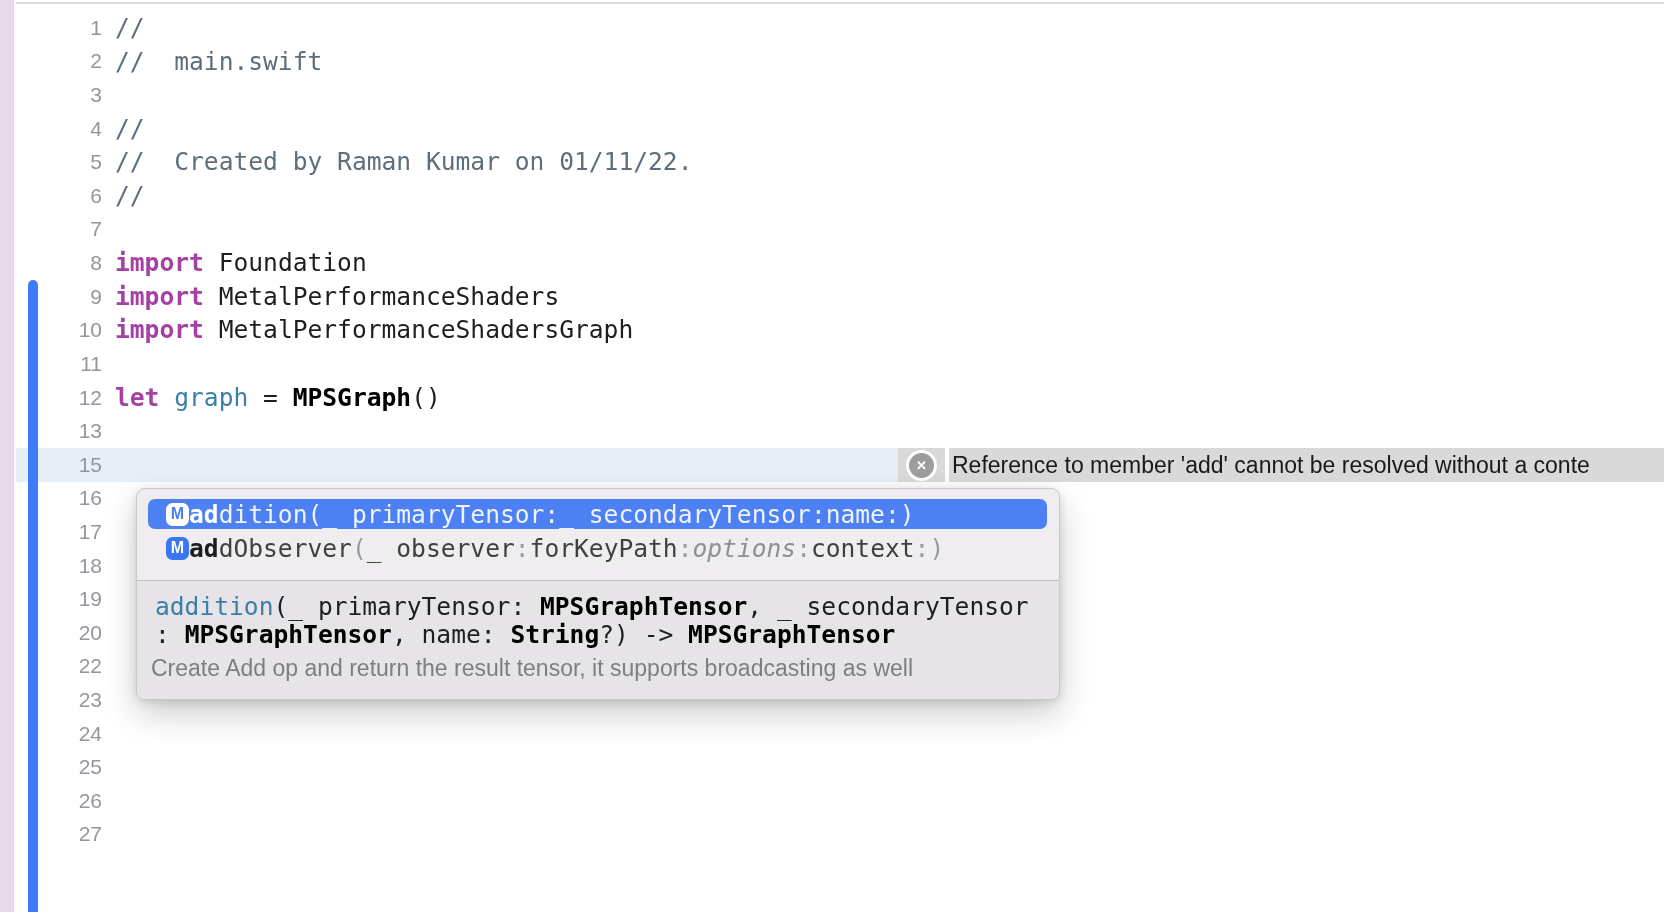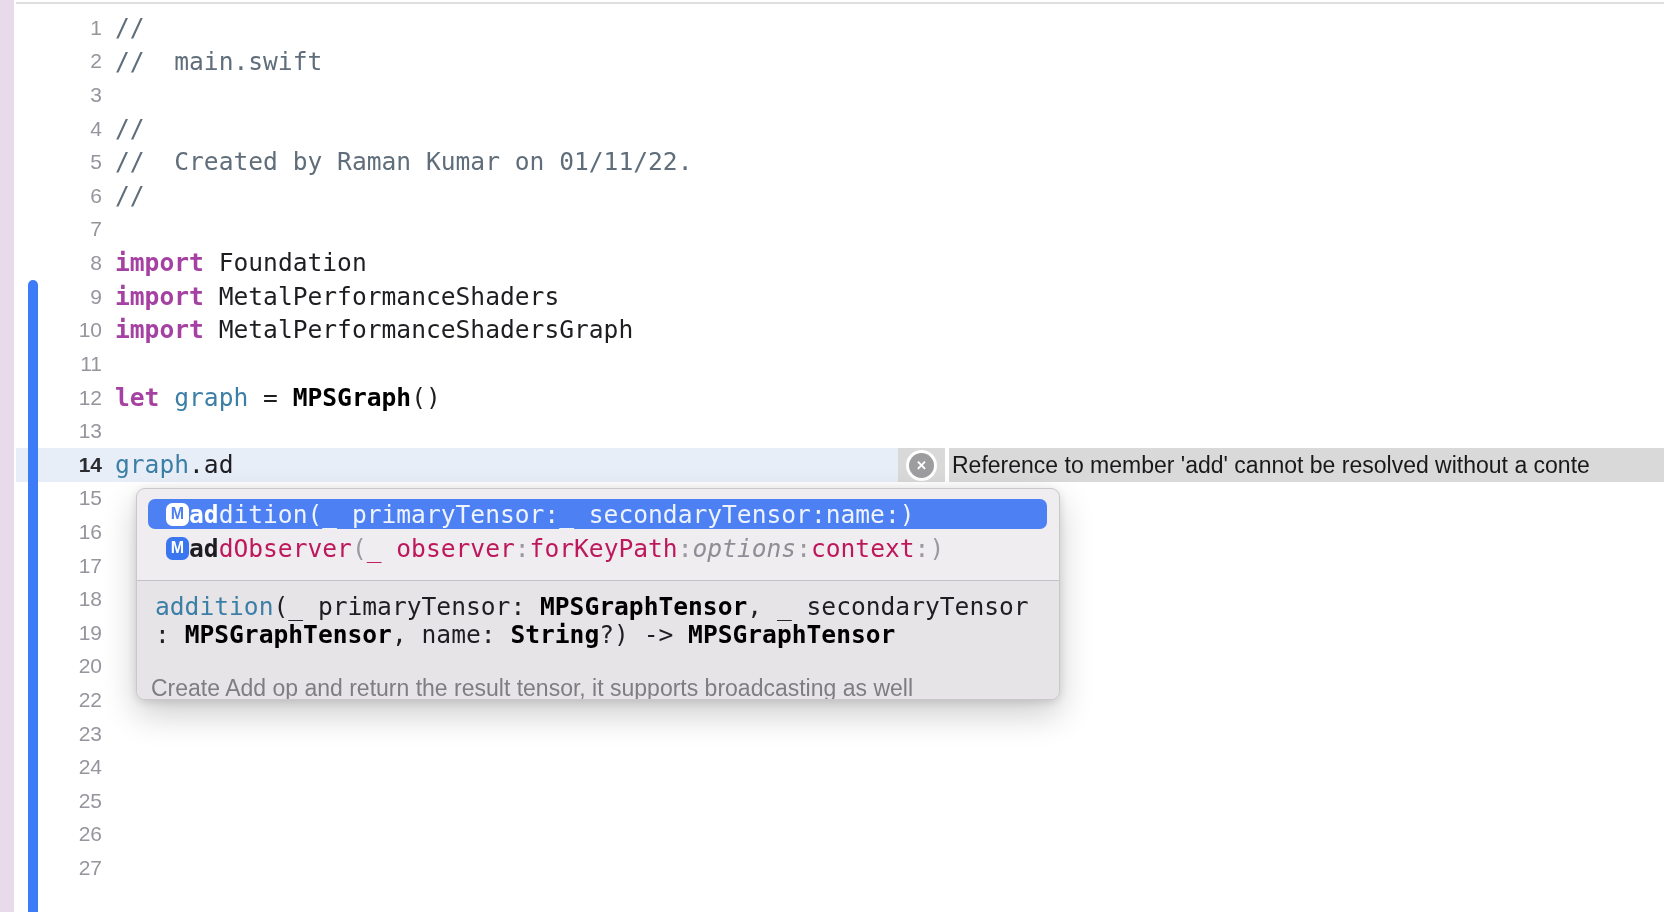--- a/index.html
+++ b/index.html
@@ -50,30 +50,30 @@
                 overflow:hidden; }
   #completion-rows { padding:10px 12px 0 11px; height:91px; }
   .crow { height:30px; border-radius:7px; display:flex; align-items:center; margin-bottom:4px; }
   .crow.selected { background:#4d80f2; }
   .badge { width:23px; height:23px; flex:0 0 23px; border-radius:6.5px; margin-left:18px;
            background:#3b76f1; color:#ffffff; font-size:16px; font-weight:bold;
            display:flex; align-items:center; justify-content:center; }
   .crow.selected .badge { background:#ffffff; color:#4d80f2; }
   .rtext { font-size:24.6px; white-space:pre; }
   .crow .seg-bold  { font-weight:bold; color:#1d1d21; }
-  .crow .seg-plain { color:#be185d; }
+  .crow .seg-plain { color:#404040; }
   .crow .seg-punct { color:#9b99a0; }
   .crow .seg-ital  { color:#8f8d95; font-style:italic; }
   .crow.selected .seg-bold  { color:#ffffff; }
   .crow.selected .seg-plain { color:#eef3fe; }
 
   #completion-divider { height:1px; background:#c3c1c5; }
   #doc-section { background:#e7e4e8; height:119px; padding-top:12px; }
   #decl { margin-left:18px; font-size:24.6px; line-height:28px; white-space:pre; color:#1e1e22; }
-  #doc-line { margin-left:14px; margin-top:26px; font-size:23px; color:#7e7d82; white-space:nowrap; }
+  #doc-line { margin-left:14px; margin-top:6px; font-size:23px; color:#7e7d82; white-space:nowrap; }
 </style>
 </head>
 <body>
 
 <div id="edge-strip"></div>
 <div id="top-border"></div>
 <div id="line-highlight"></div>
 <div id="change-bar"></div>
 
 <div id="code-lines">
@@ -120,24 +120,20 @@
       <span class="gutter">11</span>
       <span class="code mono"></span>
     </div>
     <div class="line">
       <span class="gutter">12</span>
       <span class="code mono"><span class="tk-kw">let</span><span class="tk-plain"> </span><span class="tk-var">graph</span><span class="tk-plain"> = </span><span class="tk-type">MPSGraph</span><span class="tk-plain">()</span></span>
     </div>
     <div class="line">
       <span class="gutter">13</span>
       <span class="code mono"></span>
-    </div>
-    <div class="line active">
-      <span class="gutter">14</span>
-      <span class="code mono"><span class="tk-var">graph</span><span class="tk-plain">.ad</span></span>
     </div>
     <div class="line">
       <span class="gutter">15</span>
       <span class="code mono"></span>
     </div>
     <div class="line">
       <span class="gutter">16</span>
       <span class="code mono"></span>
     </div>
     <div class="line">

